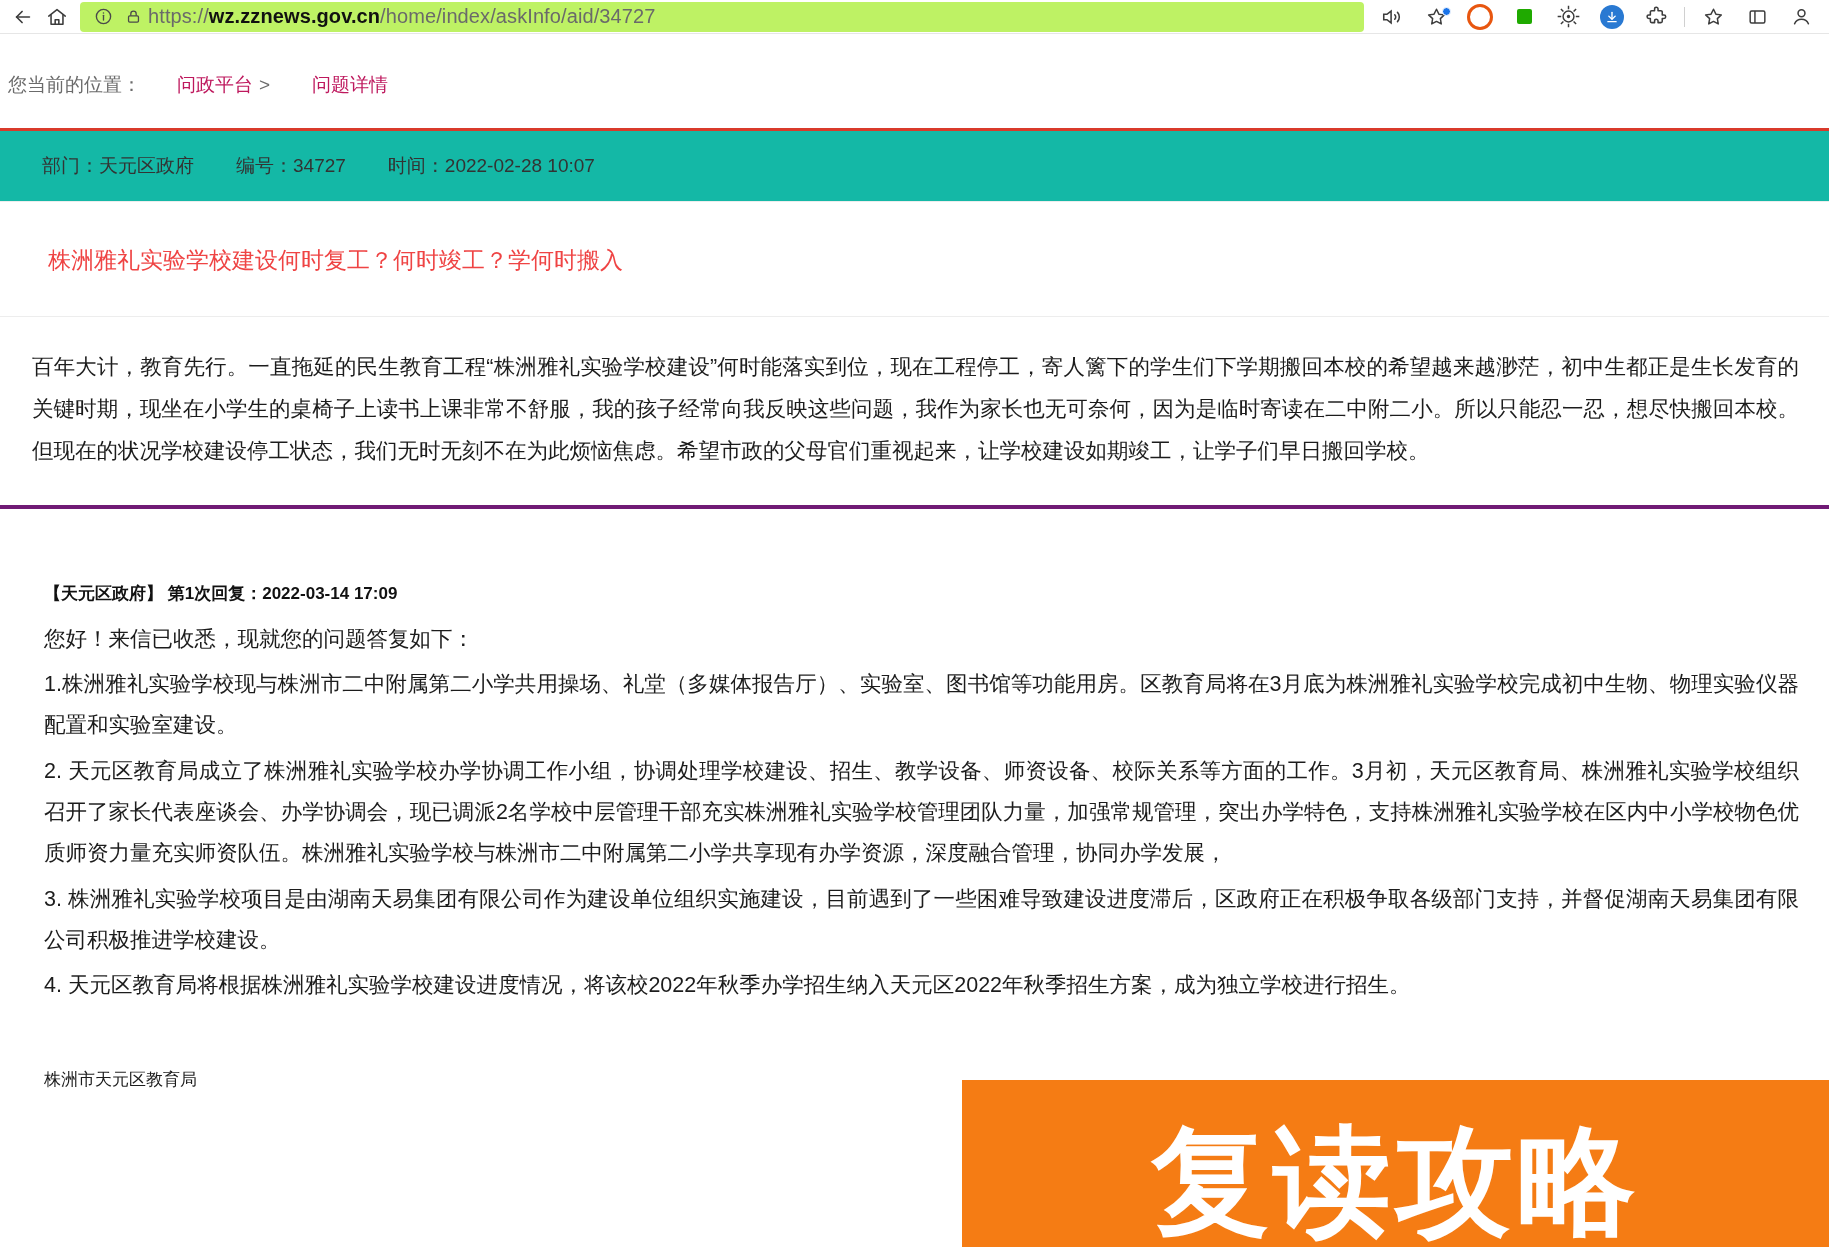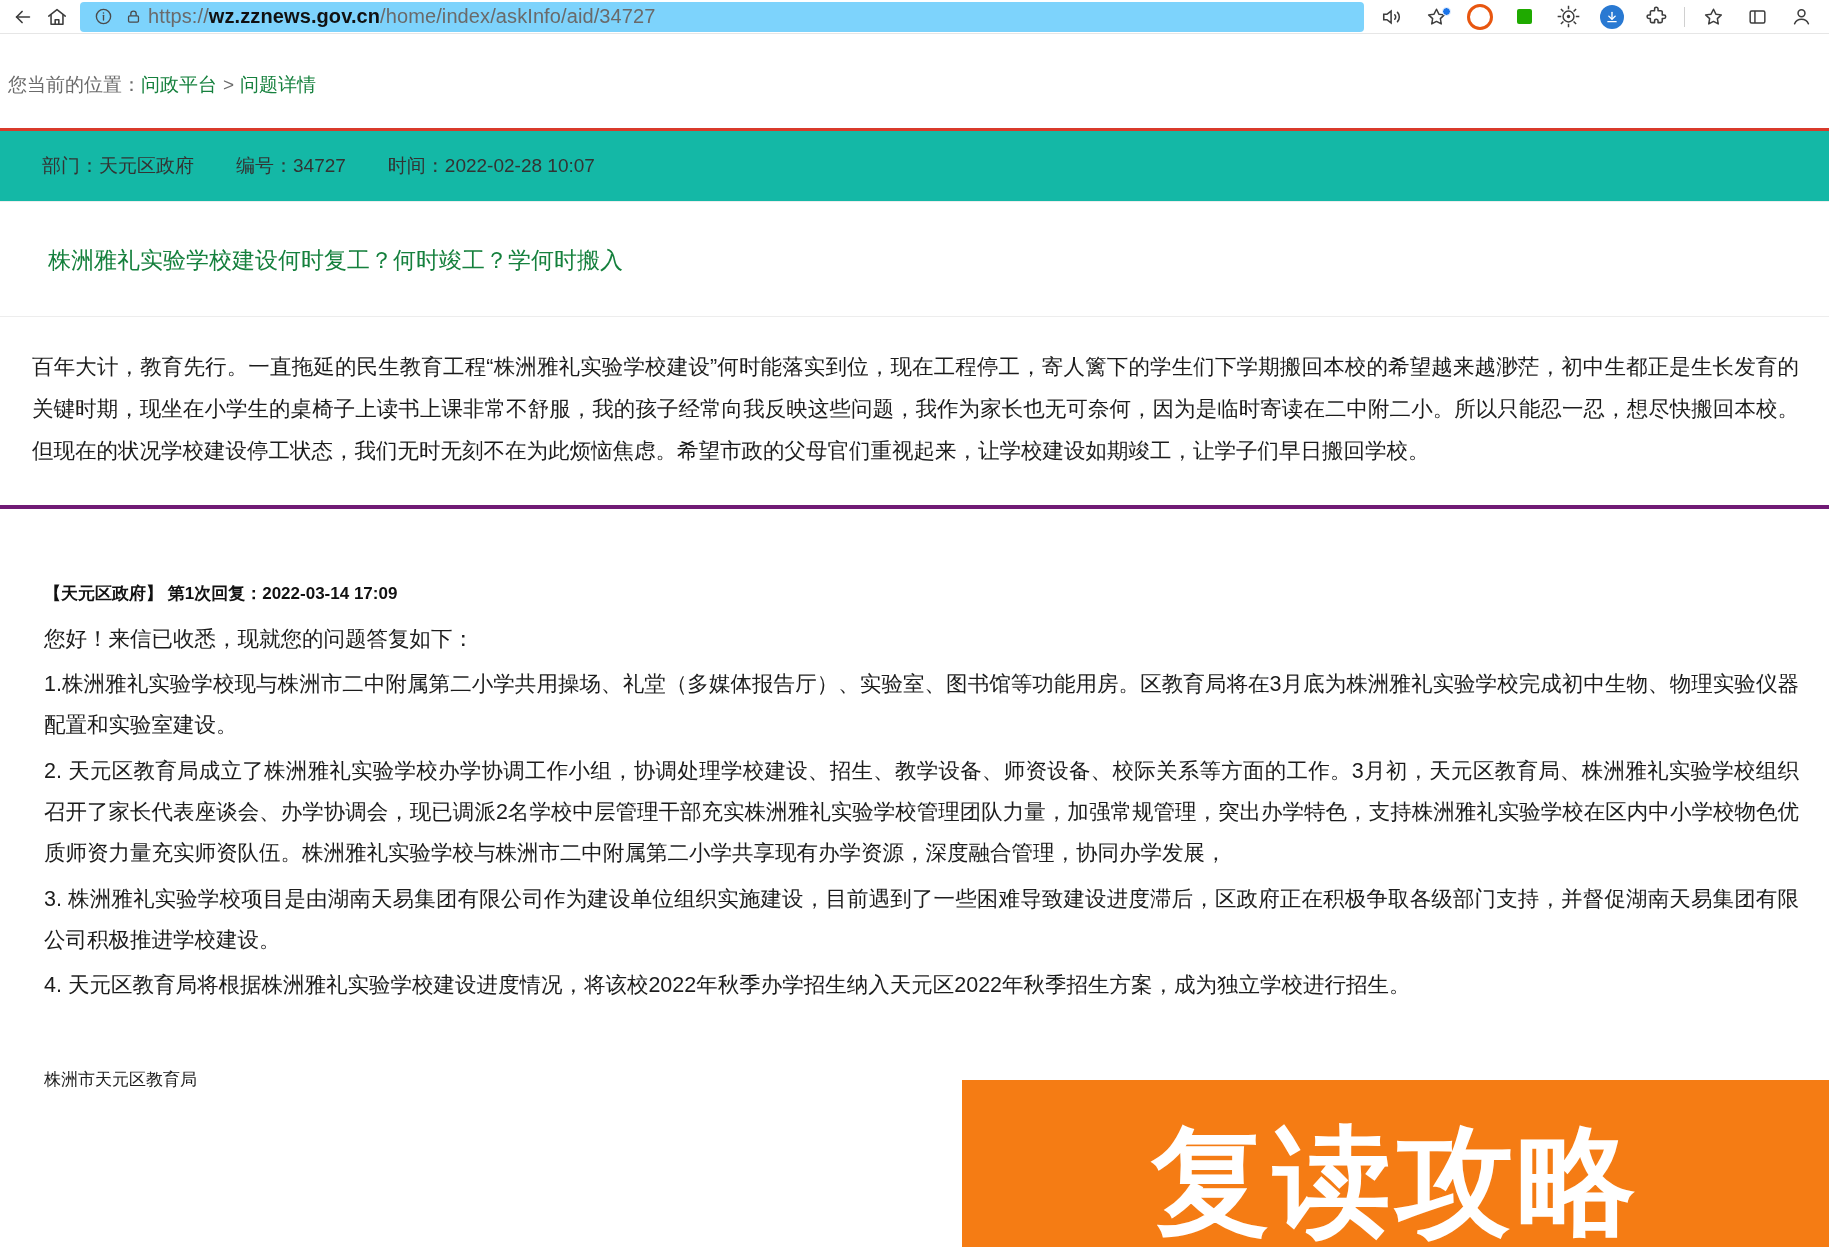--- a/index.html
+++ b/index.html
@@ -27,21 +27,21 @@
     width: 34px; height: 30px;
     display: flex; align-items: center; justify-content: center;
     color: #4a4a4a;
     flex: 0 0 auto;
   }
   .chrome-btn svg { display: block; }
 
   .addressbar {
     flex: 1 1 auto;
     height: 30px;
-    background: #7dd3fc;
+    background: #bef264;
     border-radius: 4px;
     display: flex;
     align-items: center;
     padding: 0 8px;
     margin: 0 6px;
     min-width: 0;
   }
   .url-text {
     font-size: 20px;
     color: #1a1a1a;
@@ -91,21 +91,21 @@
 
   
   .page {
     padding: 0;
   }
   .breadcrumb {
     font-size: 19px;
     color: #6b6b6b;
     padding: 38px 0 30px 8px;
   }
-  .breadcrumb a { color: #15803d; text-decoration: none; }
+  .breadcrumb a { color: #be185d; text-decoration: none; margin-left: 36px; }
   .breadcrumb .sep { margin: 0 6px; }
 
   .red-rule {
     height: 3px;
     background: #d93a2b;
     width: 100%;
   }
 
   .meta-bar {
     background: #14b8a6;
@@ -117,21 +117,21 @@
     align-items: center;
   }
   .meta-bar .item { margin-right: 42px; white-space: nowrap; }
   .meta-bar .item:last-child { margin-right: 12px; }
 
   .title-block {
     padding: 42px 42px 40px 48px;
     border-bottom: 1px solid #ededed;
   }
   .q-title {
-    color: #15803d;
+    color: #ef4444;
     font-size: 23px;
     line-height: 1.4;
   }
 
   .body-block {
     padding: 30px 30px 32px 32px;
     border-bottom: 4px solid #701a75;
   }
   .q-body {
     font-size: 21.5px;

